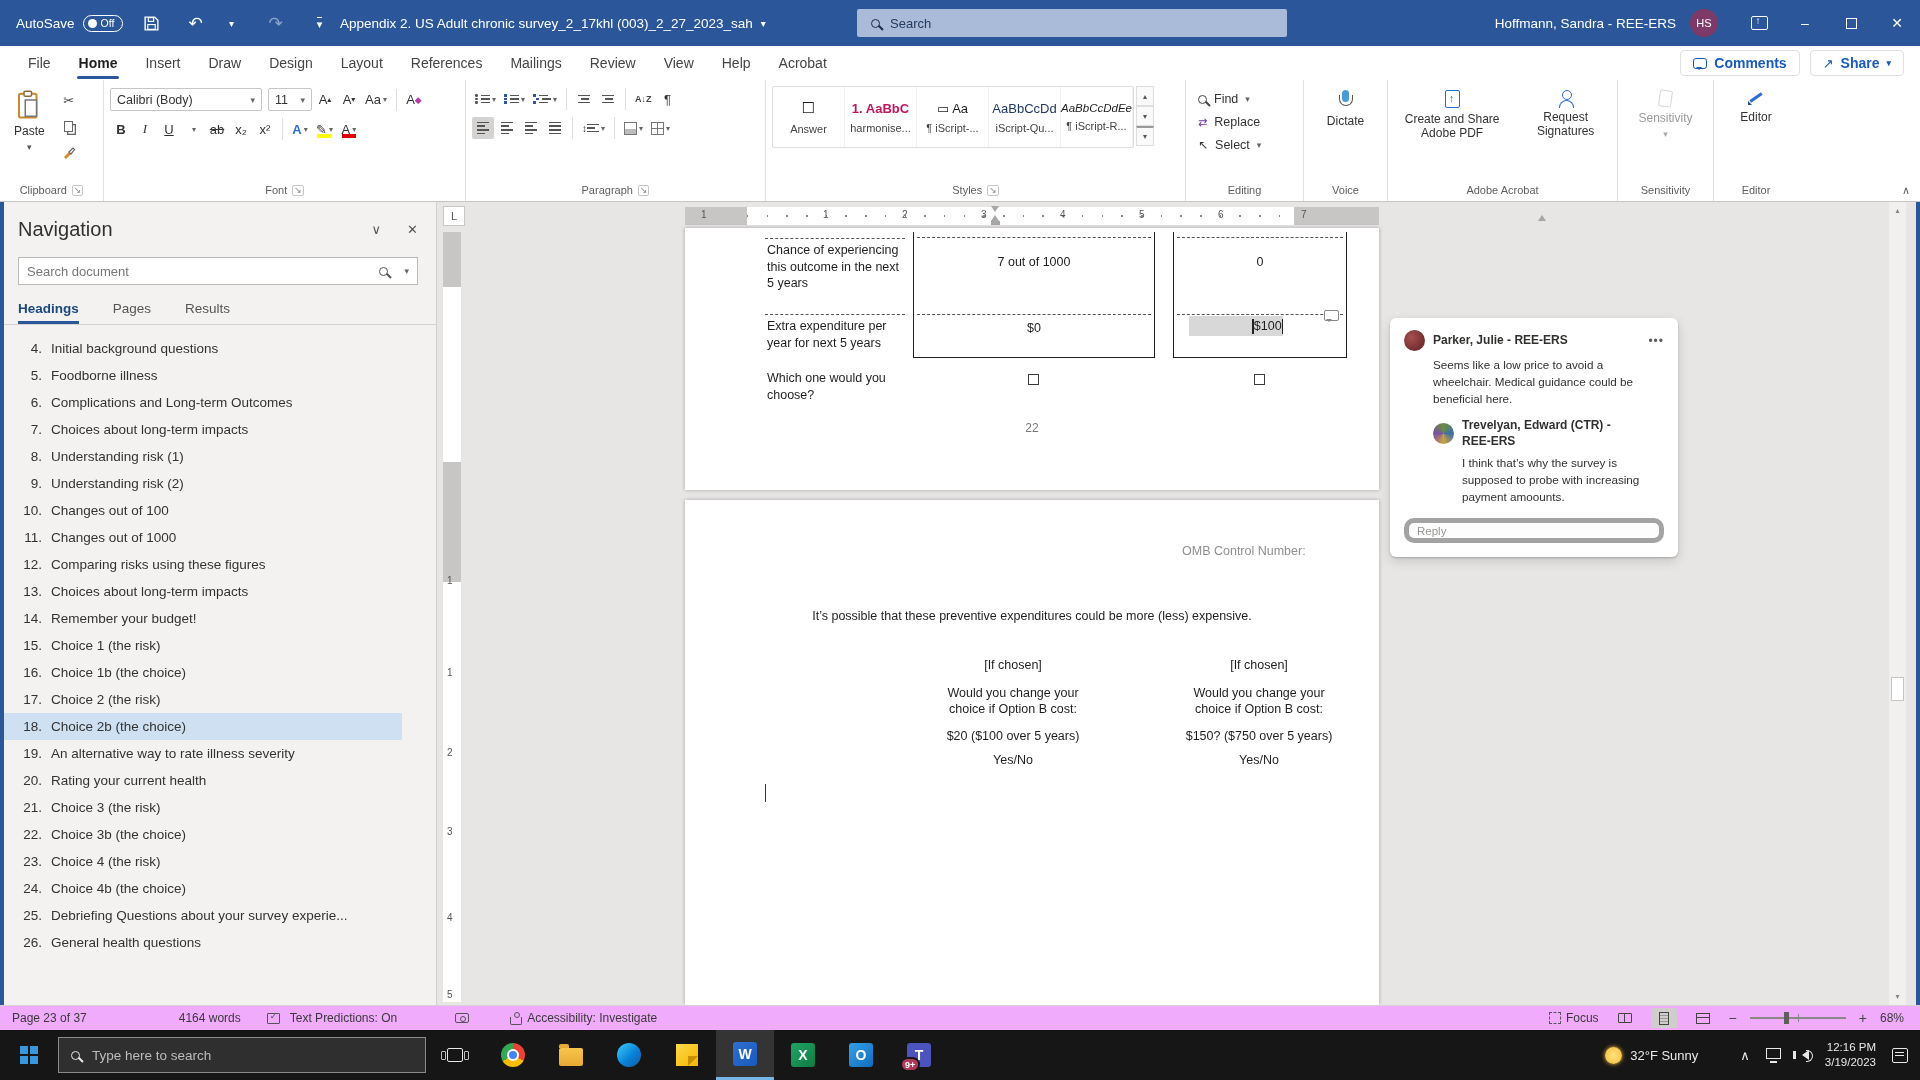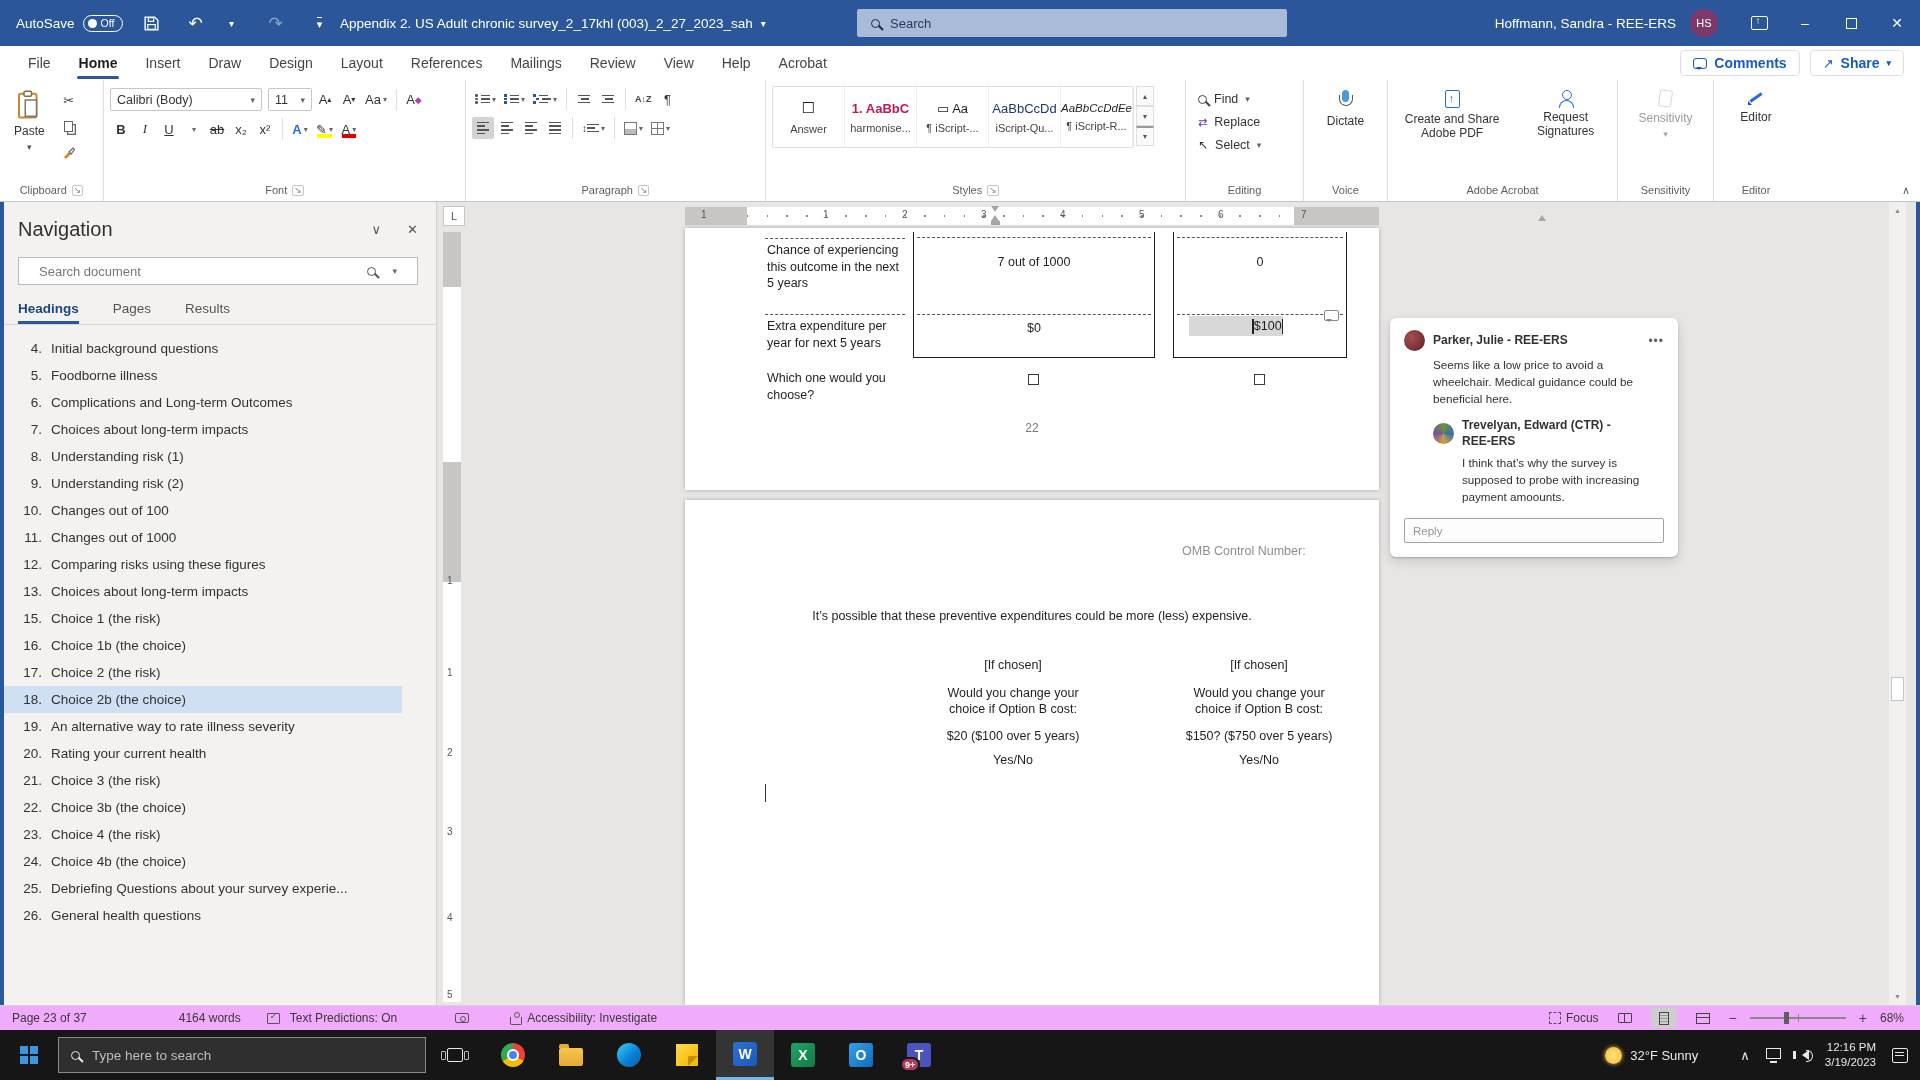--- a/index.html
+++ b/index.html
@@ -142,21 +142,21 @@
   .grayed { opacity:.5; }
   .collapse-chip { position:absolute; right:10px; bottom:4px; font-size:11px; color:#605e5c; }
 
   
   .navpane { position:absolute; left:0; top:202px; width:437px; height:803px; background:#f3f2f1;
     border-right:1px solid #d2d0ce; overflow:hidden; }
   .nav-head { display:flex; align-items:center; padding:16px 18px 4px 18px; }
   .nav-title { font-size:20px; color:#323130; font-weight:400; }
   .nav-head-btns { margin-left:auto; display:flex; gap:26px; color:#555; font-size:13px; }
   .nav-search { margin:12px 18px 0 18px; height:28px; background:#fff; border:1px solid #bdbbb9;
-    display:flex; align-items:center; padding:0 20px; gap:16px; color:#555; }
+    display:flex; align-items:center; padding:0 8px; gap:16px; color:#555; }
   .nav-search input { flex:1; border:none; outline:none; font-size:13px; color:#333; font-family:inherit; }
   .nav-search input::placeholder { color:#777; }
   .nav-search .dd { font-size:9px; color:#666; }
   .nav-tabs { display:flex; gap:34px; padding:16px 18px 0 18px; border-bottom:1px solid #d6d4d2; }
   .nav-tab { font-size:13.5px; color:#555; padding-bottom:8px; position:relative; }
   .nav-tab.active { color:#19477f; font-weight:700; }
   .nav-tab.active::after { content:""; position:absolute; left:0; right:0; bottom:0; height:3px; background:#2b579a; }
   .nav-list { padding-top:10px; }
   .nav-item { display:flex; height:27px; align-items:center; font-size:13.5px; color:#333;
     padding-left:14px; margin-right:34px; }
@@ -215,21 +215,21 @@
   .comment-card { position:absolute; left:953px; top:116px; width:288px; background:#fff; border-radius:6px;
     box-shadow:0 1px 2px rgba(0,0,0,.2),0 4px 12px rgba(0,0,0,.14); padding:12px 14px 14px 14px; }
   .cc-head { display:flex; align-items:center; gap:8px; }
   .cc-avatar { width:21px; height:21px; border-radius:50%; flex:none; }
   .cc-avatar.a1 { background:radial-gradient(circle at 35% 35%, #a85050, #5a1f22); }
   .cc-avatar.a2 { background:conic-gradient(#6a8f3f,#3f6fa8,#caa23f,#7a4fa0,#6a8f3f); }
   .cc-name { font-size:12px; font-weight:700; color:#323130; line-height:1.3; }
   .cc-menu { margin-left:auto; color:#605e5c; font-size:12px; letter-spacing:1px; }
   .cc-text { font-size:11.7px; color:#323130; line-height:1.45; margin:6px 0 0 29px; }
   .cc-reply-block { margin:10px 0 0 29px; }
-  .cc-reply-input { margin:12px 0 0 0; width:100%; height:25px; border:1px solid #a3a3a3; border-radius:2px;
+  .cc-reply-input { margin:12px 0 0 0; width:100%; height:25px; border:5px solid #a3a3a3; border-radius:10px;
     font-size:11.5px; color:#333; padding:0 8px; font-family:inherit; background:#fdfdfd; }
   .cc-reply-input::placeholder { color:#979593; }
 
   
   .doc-scroll { position:absolute; left:1452px; top:0; width:17px; height:803px; background:#f1f0ef; }
   .ds-btn { position:absolute; left:0; width:17px; height:17px; color:#8a8886; font-size:8px;
     display:flex; align-items:center; justify-content:center; }
   .ds-thumb { position:absolute; left:2px; top:475px; width:13px; height:24px; background:#fff;
     border:1px solid #c8c6c4; }
 
@@ -788,20 +788,24 @@
         <div class="nav-item">
           <span class="nav-num">12.</span>
           <span class="nav-label">Comparing risks using these figures</span>
         </div>
 
         <div class="nav-item">
           <span class="nav-num">13.</span>
           <span class="nav-label">Choices about long-term impacts</span>
         </div>
 
+        <div class="nav-item">
+          <span class="nav-num">14.</span>
+          <span class="nav-label">Remember your budget!</span>
+        </div>
 
         <div class="nav-item">
           <span class="nav-num">15.</span>
           <span class="nav-label">Choice 1 (the risk)</span>
         </div>
 
         <div class="nav-item">
           <span class="nav-num">16.</span>
           <span class="nav-label">Choice 1b (the choice)</span>
         </div>

